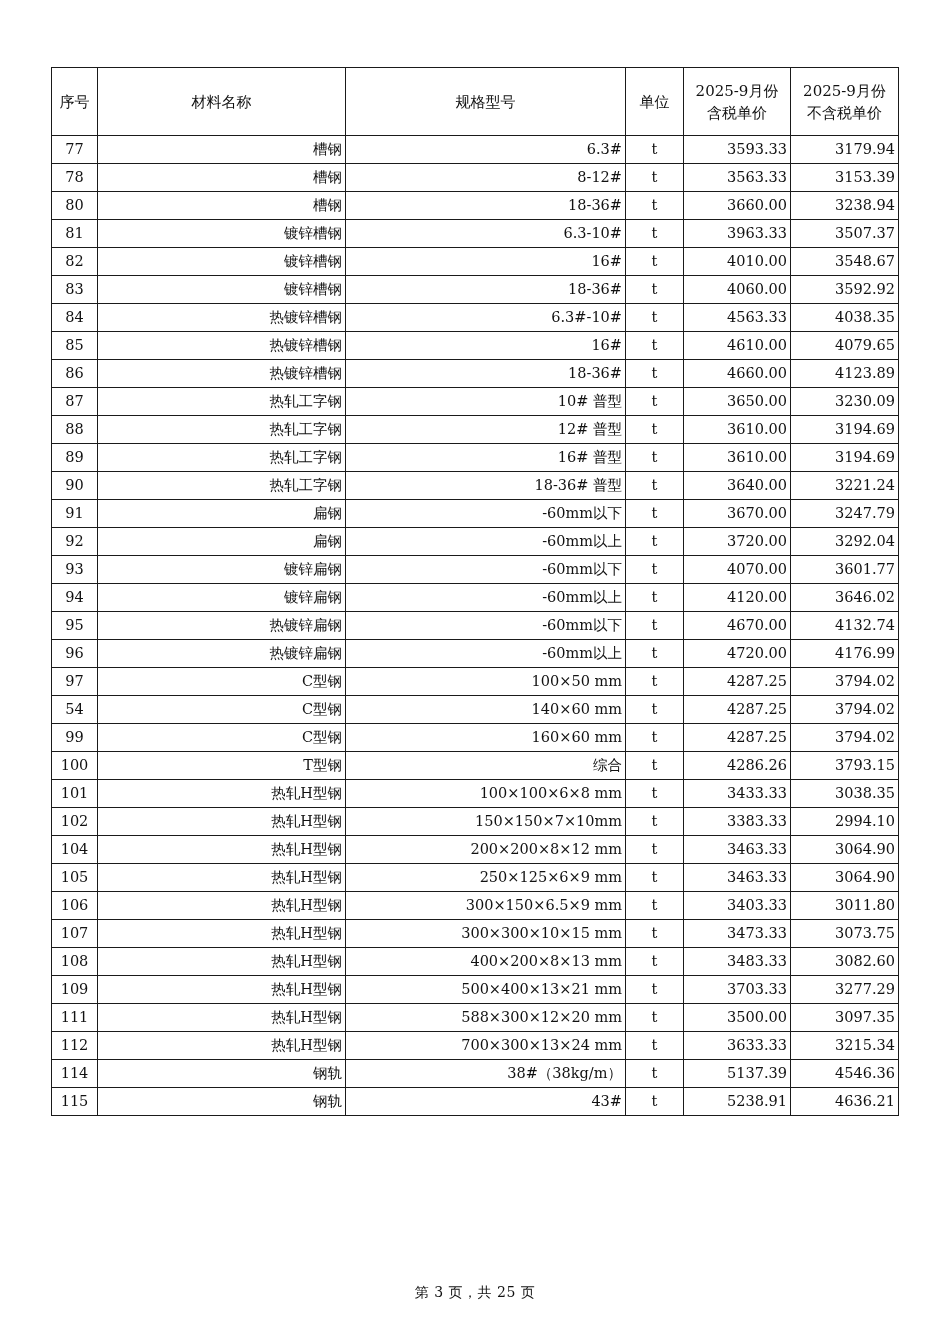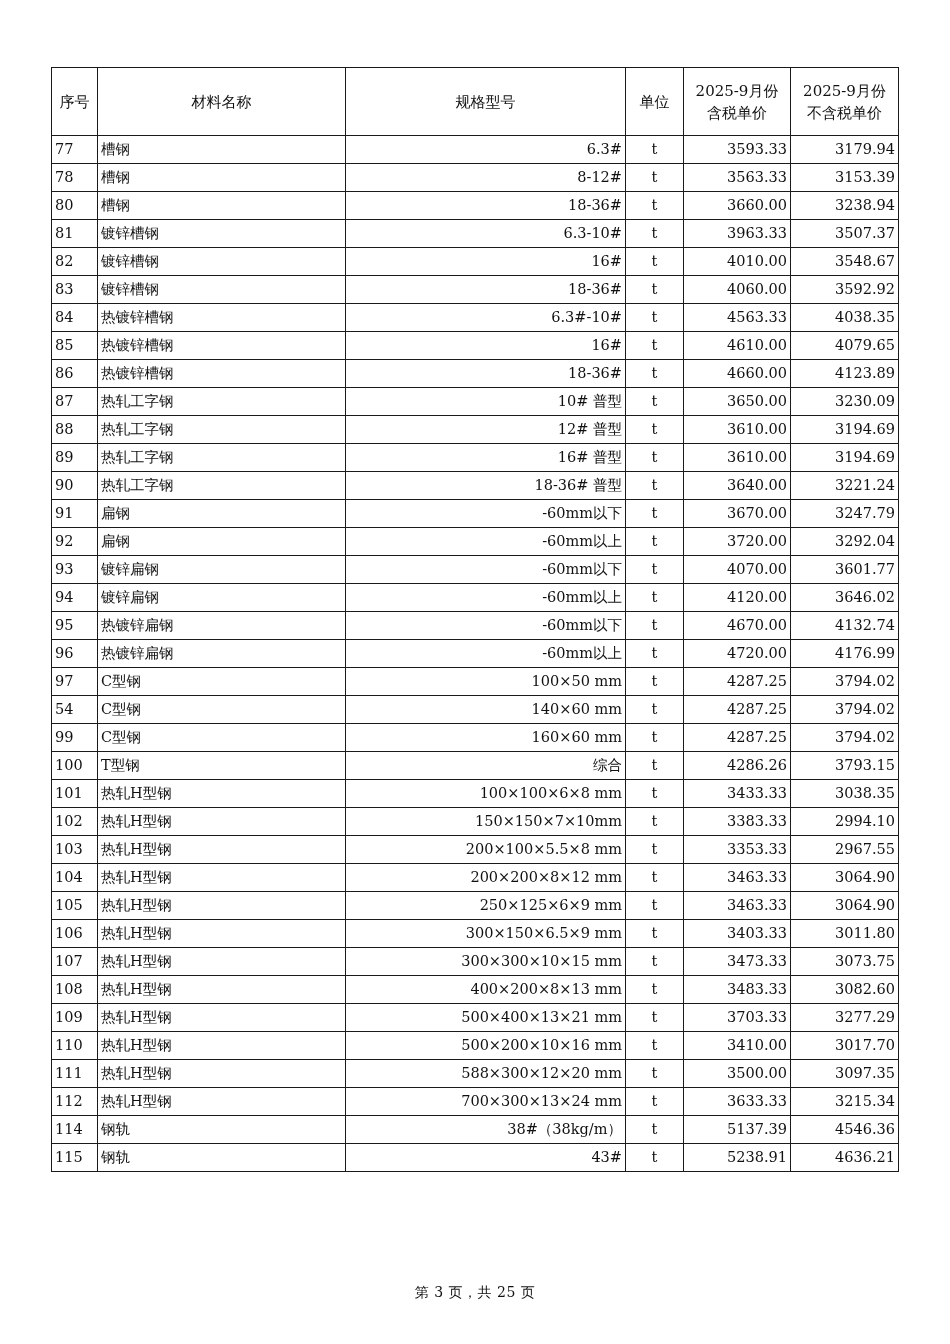--- a/index.html
+++ b/index.html
@@ -14,22 +14,22 @@
   table.price-table th, table.price-table td {
     border: 1.5px solid #1a1a1a;
     padding: 0 3px;
     white-space: nowrap; overflow: hidden;
   }
   table.price-table th {
     height: 67px; font-weight: normal; text-align: center; vertical-align: middle;
     line-height: 22px; font-size: 15px;
   }
   table.price-table td { height: 27px; line-height: 27px; }
-  td.c-no { text-align: left; padding: 0 2px; }
-  td.c-name { text-align: left; margin-left: 47px; }
+  td.c-no { text-align: center; padding: 0 2px; }
+  td.c-name { text-align: right; margin-left: 47px; }
   td.c-spec { text-align: right; }
   td.c-unit { text-align: center; }
   td.c-num { text-align: right; padding-right: 2px; }
   .footer {
     position: absolute; left: 0; top: 1284px; width: 950px; text-align: center;
     font-size: 14px; letter-spacing: 0.5px;
   }
 </style>
 </head>
 <body>
@@ -255,28 +255,20 @@
         </tr>
         <tr>
           <td class="c-no">102</td>
           <td class="c-name">热轧H型钢</td>
           <td class="c-spec">150×150×7×10mm</td>
           <td class="c-unit">t</td>
           <td class="c-num">3383.33</td>
           <td class="c-num">2994.10</td>
         </tr>
         <tr>
-          <td class="c-no">103</td>
-          <td class="c-name">热轧H型钢</td>
-          <td class="c-spec">200×100×5.5×8 mm</td>
-          <td class="c-unit">t</td>
-          <td class="c-num">3353.33</td>
-          <td class="c-num">2967.55</td>
-        </tr>
-        <tr>
           <td class="c-no">104</td>
           <td class="c-name">热轧H型钢</td>
           <td class="c-spec">200×200×8×12 mm</td>
           <td class="c-unit">t</td>
           <td class="c-num">3463.33</td>
           <td class="c-num">3064.90</td>
         </tr>
         <tr>
           <td class="c-no">105</td>
           <td class="c-name">热轧H型钢</td>
@@ -309,28 +301,20 @@
           <td class="c-num">3483.33</td>
           <td class="c-num">3082.60</td>
         </tr>
         <tr>
           <td class="c-no">109</td>
           <td class="c-name">热轧H型钢</td>
           <td class="c-spec">500×400×13×21 mm</td>
           <td class="c-unit">t</td>
           <td class="c-num">3703.33</td>
           <td class="c-num">3277.29</td>
-        </tr>
-        <tr>
-          <td class="c-no">110</td>
-          <td class="c-name">热轧H型钢</td>
-          <td class="c-spec">500×200×10×16 mm</td>
-          <td class="c-unit">t</td>
-          <td class="c-num">3410.00</td>
-          <td class="c-num">3017.70</td>
         </tr>
         <tr>
           <td class="c-no">111</td>
           <td class="c-name">热轧H型钢</td>
           <td class="c-spec">588×300×12×20 mm</td>
           <td class="c-unit">t</td>
           <td class="c-num">3500.00</td>
           <td class="c-num">3097.35</td>
         </tr>
         <tr>

